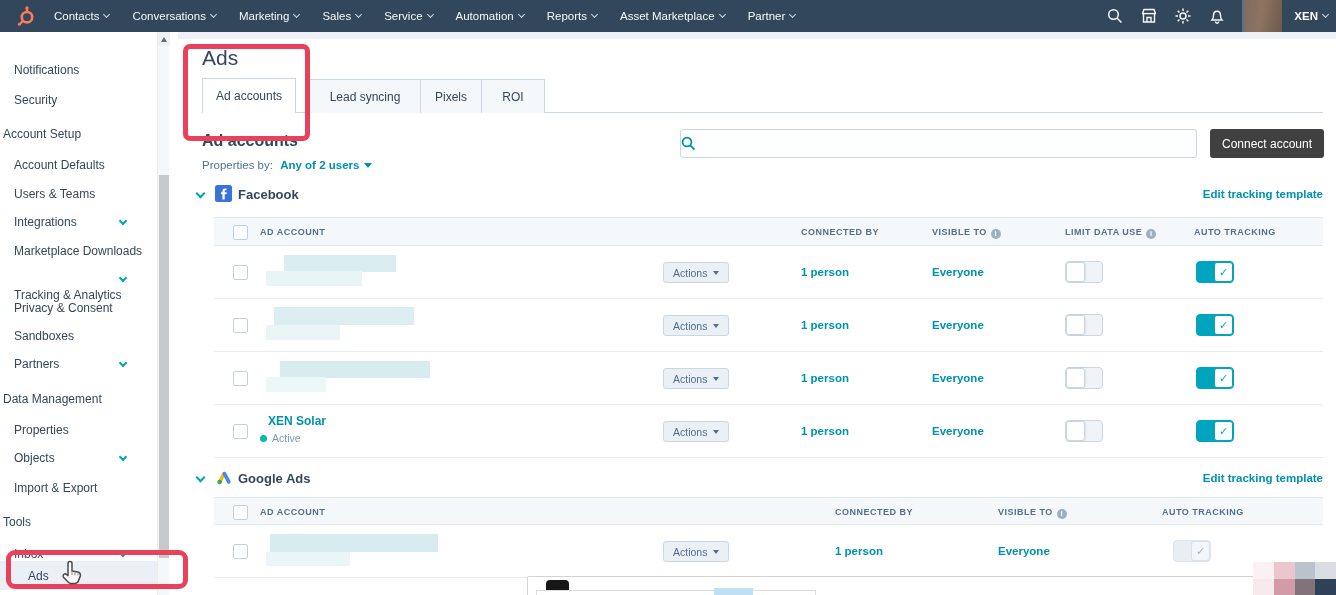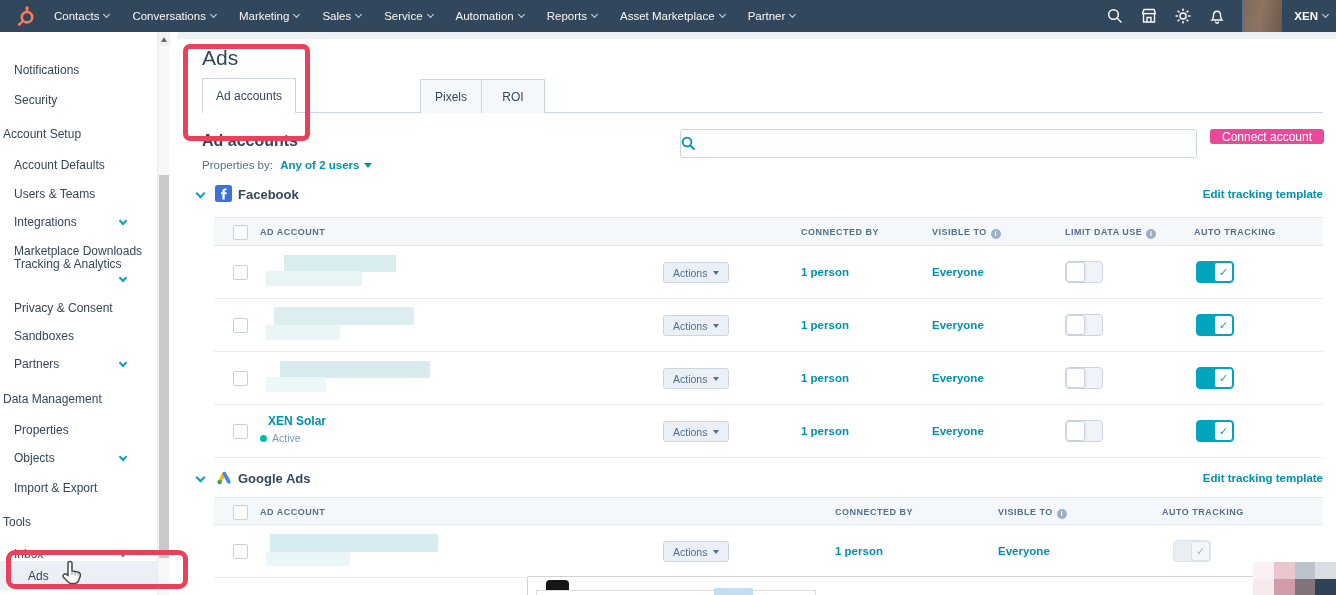--- a/index.html
+++ b/index.html
@@ -48,21 +48,21 @@
   .link { color:#0091ae; font-weight:600; cursor:pointer; text-decoration:none; }
   .caret-dn { display:inline-block; border-left:4px solid transparent; border-right:4px solid transparent;
     border-top:5px solid #516f90; margin-left:5px; vertical-align:middle; }
 
   #search-box { position:absolute; left:502px; top:97px; width:517px; height:29px; border:1px solid #cbd6e2;
     border-radius:3px; background:#fdfefe; display:flex; align-items:center; }
   #search-box input { flex:1; border:none; outline:none; background:transparent; font-size:12px; color:#33475b;
     padding:0 10px; font-family:"Liberation Sans",sans-serif; }
   #search-box input::placeholder { color:#99acc2; }
   #search-box svg { margin-right:10px; }
-  #connect-btn { position:absolute; left:1032px; top:97px; width:114px; height:15px; background:#ec4899; color:#fff;
+  #connect-btn { position:absolute; left:1032px; top:97px; width:114px; height:29px; background:#404040; color:#fff;
     font-size:12px; font-weight:500; border:none; border-radius:3px; display:flex; align-items:center; justify-content:center; cursor:pointer; }
 
   .section-row { position:absolute; left:0; width:1158px; height:22px; }
   .sec-chev { position:absolute; left:19px; top:6px; width:7px; height:7px; border-right:2.2px solid #00a4bd;
     border-bottom:2.2px solid #00a4bd; transform:rotate(45deg); cursor:pointer; }
   .sec-title { position:absolute; left:60px; top:3px; font-size:13px; font-weight:700; color:#33475b; }
   .edit-link { position:absolute; right:13px; font-size:11.5px; }
 
   .tbl { position:absolute; left:36px; width:1109px; }
   .tbl-head { position:relative; height:29px; background:#f5f8fa; border-top:1px solid #e3e8ee; border-bottom:1px solid #e3e8ee; }
@@ -196,21 +196,21 @@
 
 <div id="sidebar">
   <span class="side-item" style="top:31px">Notifications</span>
   <span class="side-item" style="top:61px">Security</span>
   <span class="side-header" style="top:95px">Account Setup</span>
   <span class="side-item" style="top:126px">Account Defaults</span>
   <span class="side-item" style="top:155px">Users &amp; Teams</span>
   <span class="side-item" style="top:183px">Integrations</span>
   <i class="side-chev" style="top:186px"></i>
   <span class="side-item" style="top:212px">Marketplace Downloads</span>
-  <span class="side-item" style="top:225px">Tracking &amp; Analytics</span>
+  <span class="side-item" style="top:256px">Tracking &amp; Analytics</span>
   <i class="side-chev" style="top:243px"></i>
   <span class="side-item" style="top:269px">Privacy &amp; Consent</span>
   <span class="side-item" style="top:297px">Sandboxes</span>
   <span class="side-item" style="top:325px">Partners</span>
   <i class="side-chev" style="top:328px"></i>
   <span class="side-header" style="top:360px">Data Management</span>
   <span class="side-item" style="top:391px">Properties</span>
   <span class="side-item" style="top:419px">Objects</span>
   <i class="side-chev" style="top:422px"></i>
   <span class="side-item" style="top:449px">Import &amp; Export</span>
@@ -231,20 +231,23 @@
 </div>
 
 <div id="main">
   <div id="top-band"></div>
   <h1 id="page-title">Ads</h1>
 
   <div id="tabstrip">
     <div class="tab active" style="left:0; width:94px">
         <span>Ad accounts</span>
       </div>
+    <div class="tab" style="left:107px; width:112px">
+        <span>Lead syncing</span>
+      </div>
     <div class="tab" style="left:218px; width:62px">
         <span>Pixels</span>
       </div>
     <div class="tab" style="left:279px; width:64px">
         <span>ROI</span>
       </div>
   </div>
 
   <h2 id="section-heading">Ad accounts</h2>
   <div id="connected-line">

